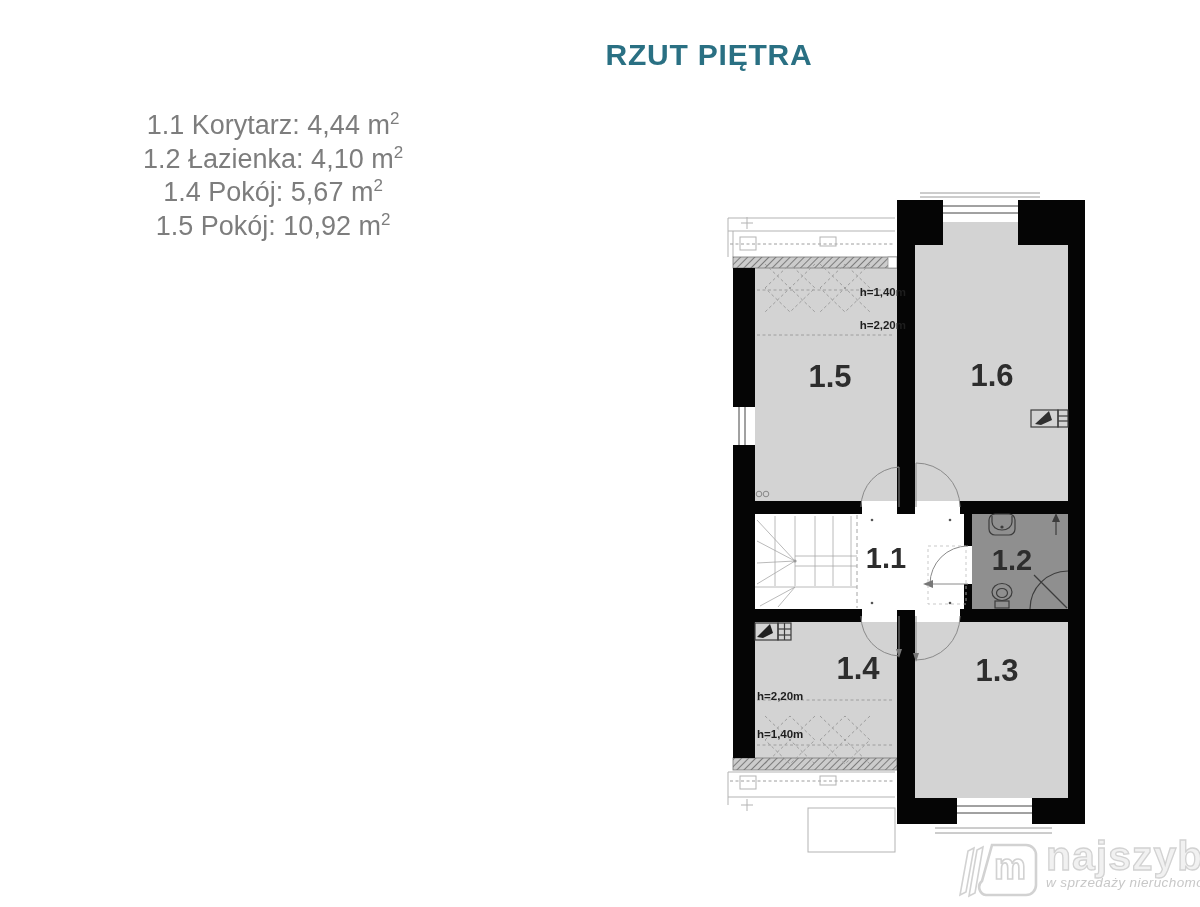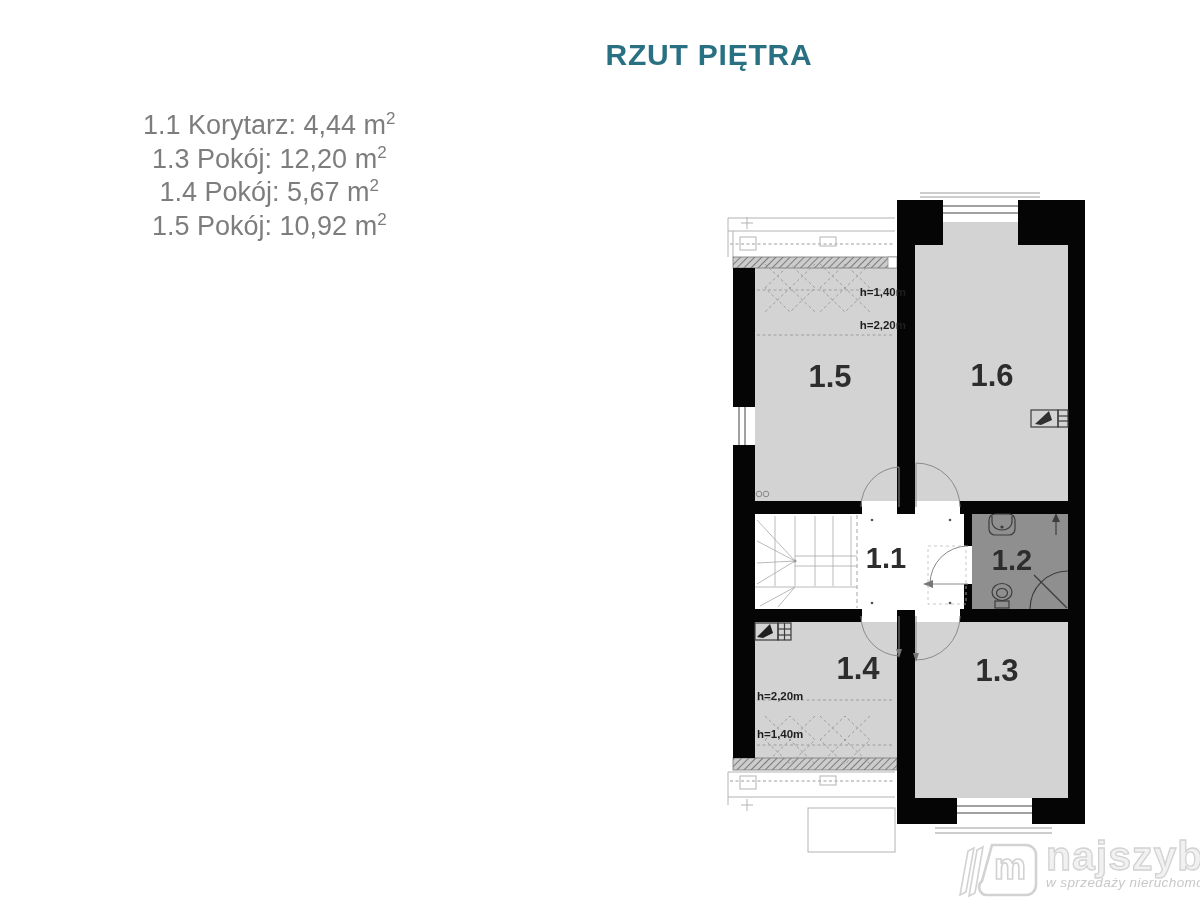--- a/index.html
+++ b/index.html
@@ -37,21 +37,21 @@
 </style>
 </head>
 <body>
 
 <div class="page">
 
   <div class="title">RZUT PIĘTRA</div>
 
   <div class="room-list">
     <div class="room-row"><span>1.1 Korytarz: 4,44 m</span><sup>2</sup></div>
-    <div class="room-row"><span>1.3 Pokój: 12,20 m</span><sup>2</sup></div>
+    <div class="room-row"><span>1.2 Łazienka: 4,10 m</span><sup>2</sup></div>
     <div class="room-row"><span>1.4 Pokój: 5,67 m</span><sup>2</sup></div>
     <div class="room-row"><span>1.5 Pokój: 10,92 m</span><sup>2</sup></div>
   </div>
 
   <svg class="plan" width="430" height="680" viewBox="690 185 430 680">
     <defs>
       <pattern id="hatch" width="5" height="5" patternUnits="userSpaceOnUse" patternTransform="rotate(45)">
         <rect width="5" height="5" fill="#cccccc"></rect>
         <line x1="0" y1="0" x2="0" y2="5" stroke="#6e6e6e" stroke-width="1.7"></line>
       </pattern>

